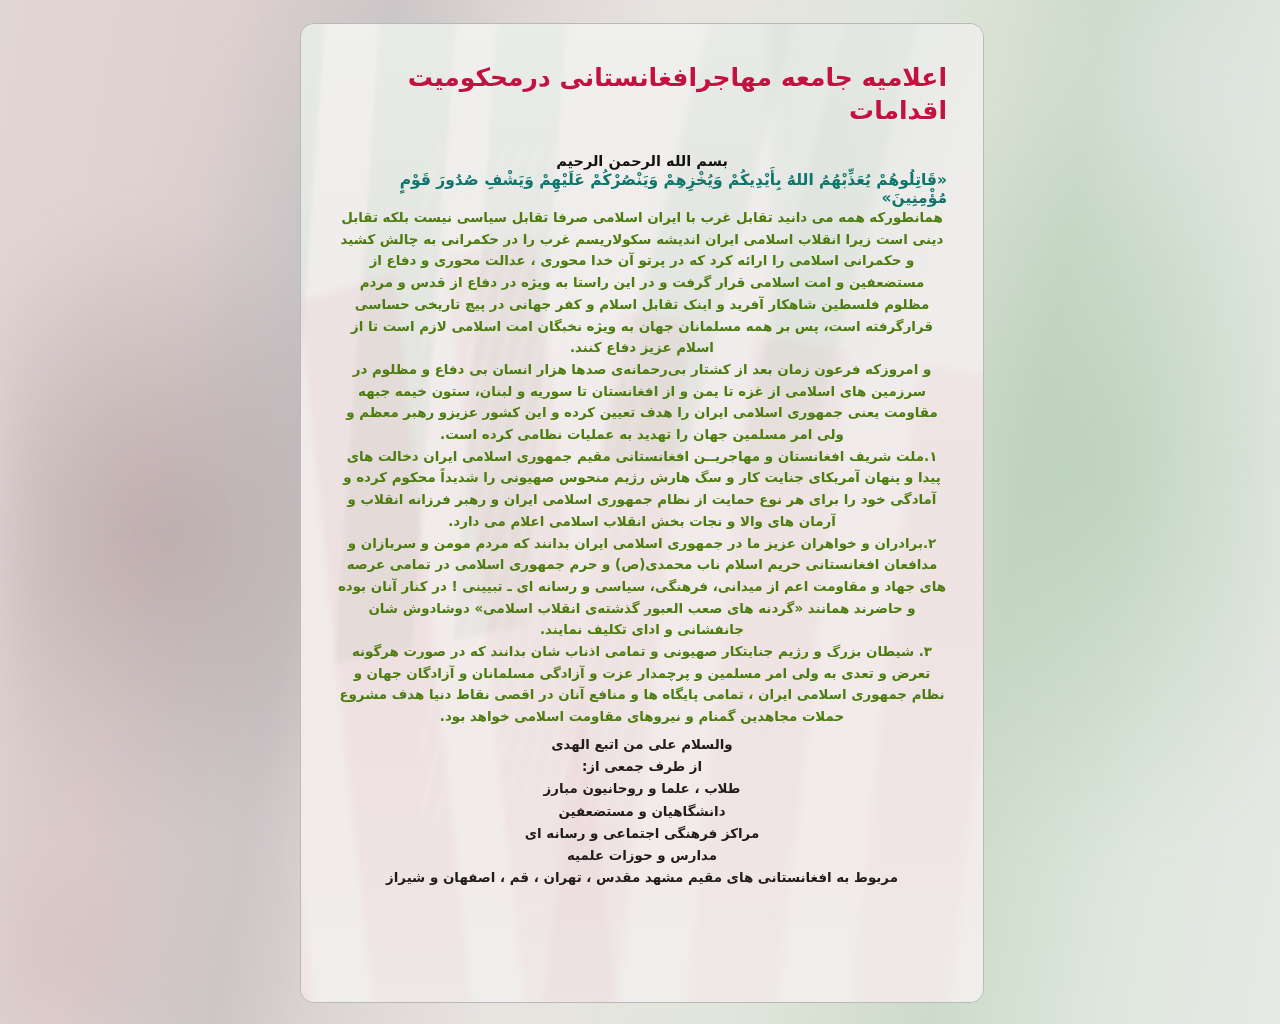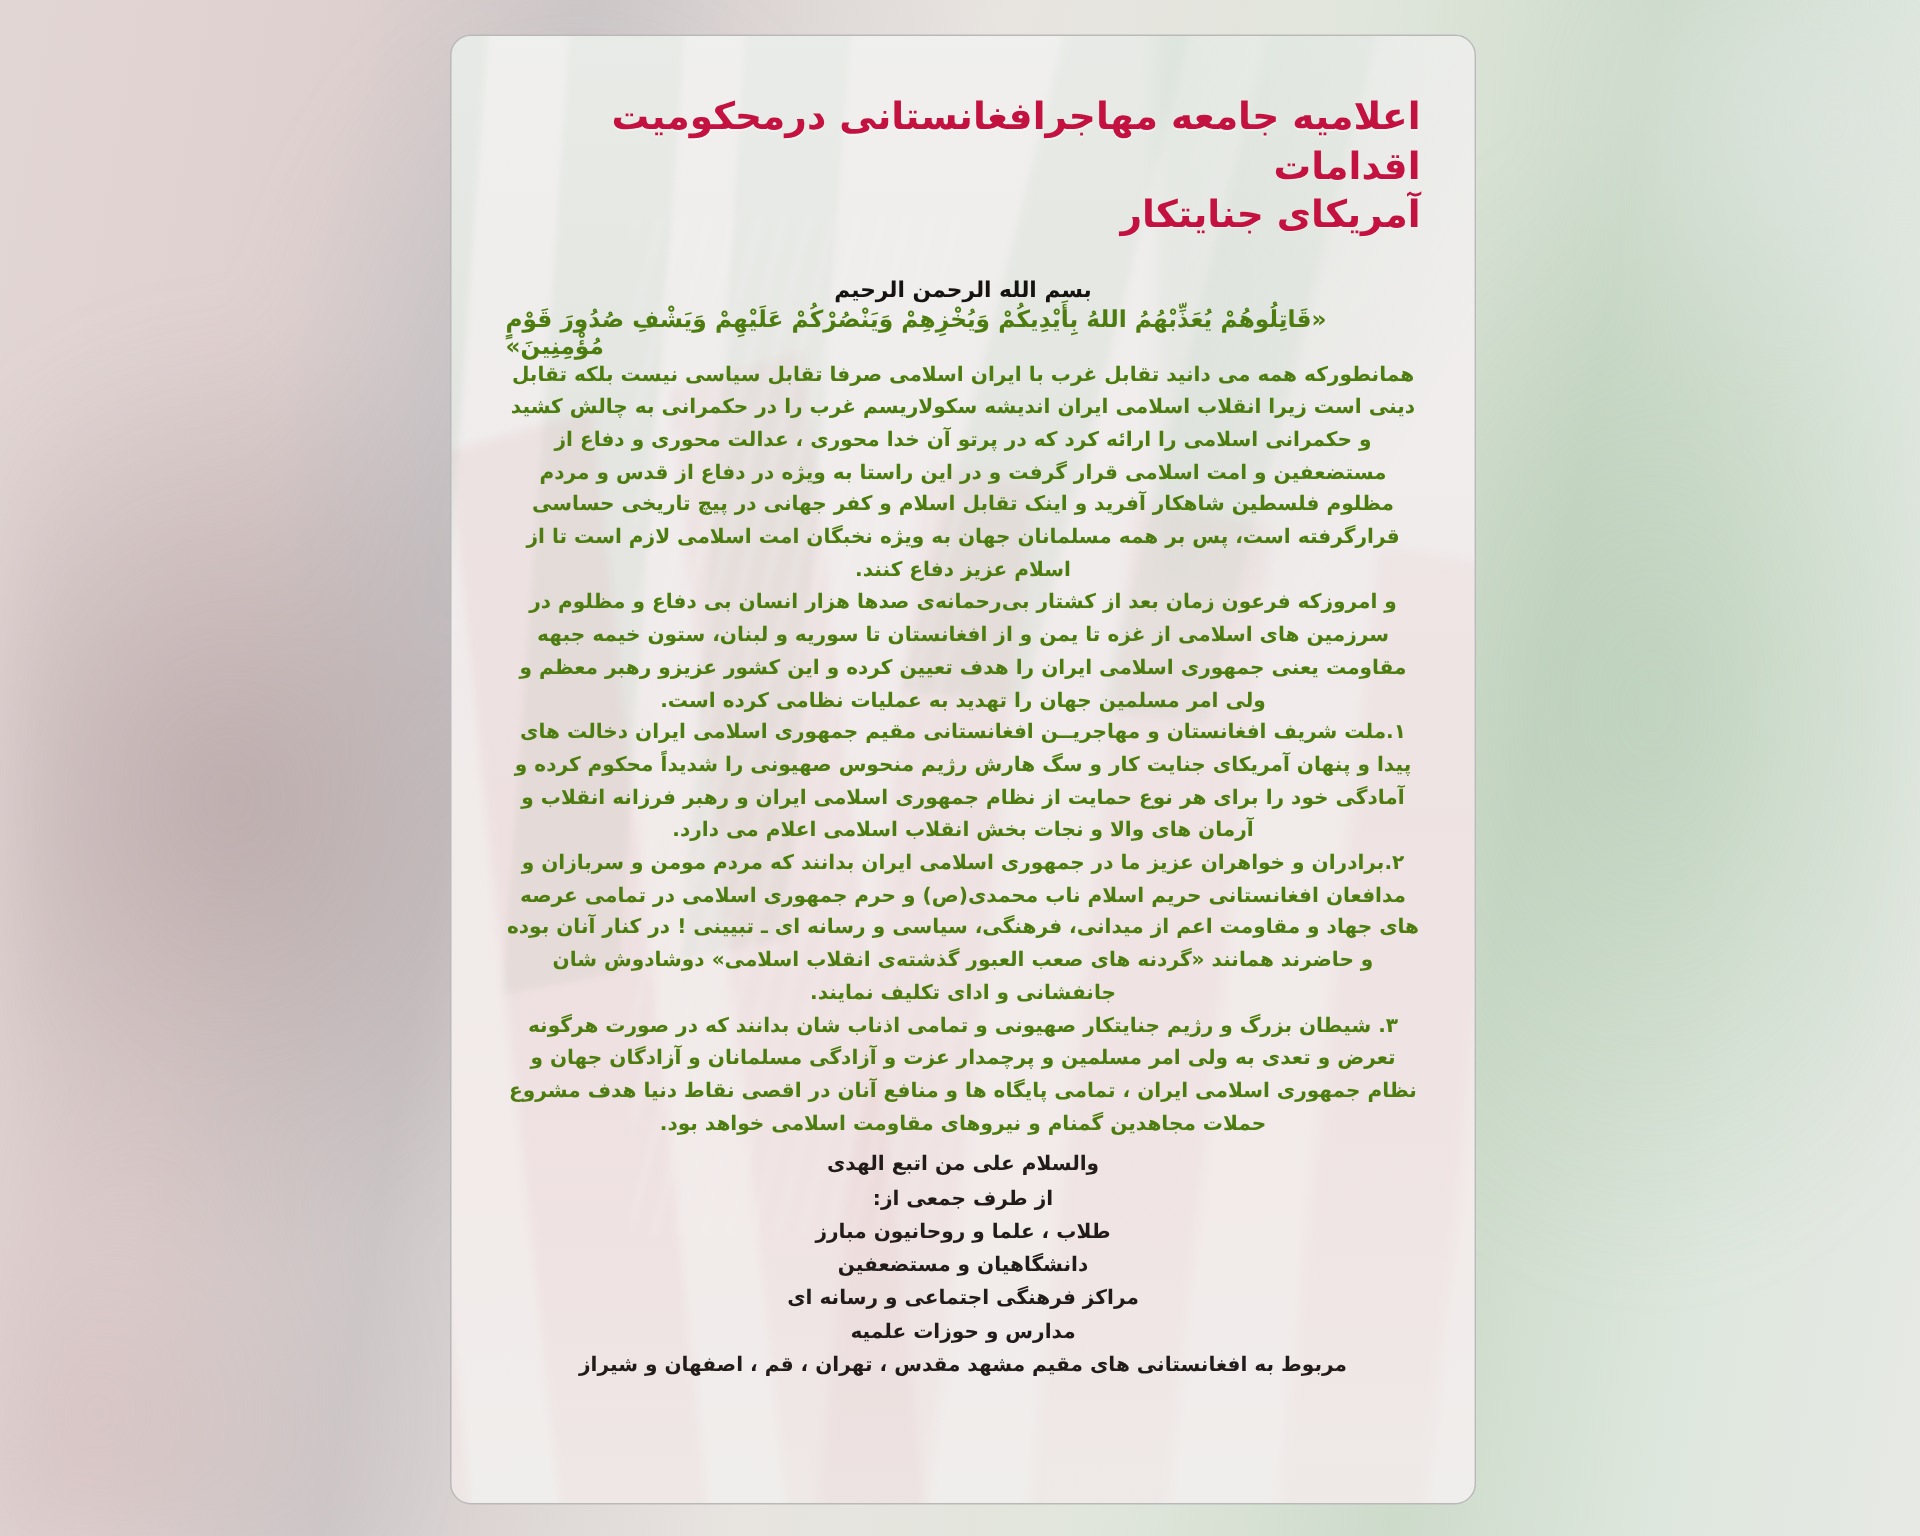--- a/index.html
+++ b/index.html
@@ -146,24 +146,24 @@
   }
 
   .bismillah{
     color:#16120f;
     font-weight:bold;
     font-size:14.5px;
     text-align:center;
     margin:26px 0 2px 0;
   }
   .verse{
-    color:#4d7c0f;
+    color:#0f766e;
     font-weight:bold;
     font-size:15.5px;
-    text-align:left;
+    text-align:right;
     margin:2px 0 0 0;
     letter-spacing:-.1px;
   }
 
   p.body{
     color:#4d7c0f;
     font-size:13.4px;
     font-weight:bold;
     line-height:1.62;
     text-align:center;
@@ -198,21 +198,20 @@
     <div class="red"></div>
     <div class="red2"></div>
     <div class="emblem"></div>
     <div class="wash"></div>
   </div>
 
   <div class="content">
 
     <h1 class="title">
       <span>اعلامیه جامعه مهاجرافغانستانی درمحکومیت اقدامات</span><br>
-      <span>آمریکای جنایتکار</span>
     </h1>
 
     <div class="bismillah">بسم الله الرحمن الرحیم</div>
     <div class="verse">«قَاتِلُوهُمْ یُعَذِّبْهُمُ اللهُ بِأَیْدِیکُمْ وَیُخْزِهِمْ وَیَنْصُرْکُمْ عَلَیْهِمْ وَیَشْفِ صُدُورَ قَوْمٍ مُؤْمِنِینَ»</div>
 
     <p class="body first-block">همانطورکه همه می دانید تقابل غرب با ایران اسلامی صرفا تقابل سیاسی نیست بلکه تقابل دینی است زیرا انقلاب اسلامی ایران اندیشه سکولاریسم غرب را در حکمرانی به چالش کشید و حکمرانی اسلامی را ارائه کرد که در پرتو آن خدا محوری ، عدالت محوری و دفاع از مستضعفین و امت اسلامی قرار گرفت و در این راستا به ویژه در دفاع از قدس و مردم مظلوم فلسطین شاهکار آفرید و اینک تقابل اسلام و کفر جهانی در پیچ تاریخی حساسی قرارگرفته است، پس بر همه مسلمانان جهان به ویژه نخبگان امت اسلامی لازم است تا از اسلام عزیز دفاع کنند.</p>
     <p class="body para-gap-xs">و امروزکه فرعون زمان بعد از کشتار بی‌رحمانه‌ی صدها هزار انسان بی دفاع و مظلوم در سرزمین های اسلامی از غزه تا یمن و از افغانستان تا سوریه و لبنان، ستون خیمه جبهه مقاومت یعنی جمهوری اسلامی ایران را هدف تعیین کرده و این کشور عزیزو رهبر معظم و ولی امر مسلمین جهان را تهدید به عملیات نظامی کرده است.</p>
 
     <p class="body para-gap-lg">۱.ملت شریف افغانستان و مهاجریــن افغانستانی مقیم جمهوری اسلامی ایران دخالت های پیدا و پنهان آمریکای جنایت کار و سگ هارش رژیم منحوس صهیونی را شدیداً محکوم کرده و آمادگی خود را برای هر نوع حمایت از نظام جمهوری اسلامی ایران و رهبر فرزانه انقلاب و آرمان های والا و نجات بخش انقلاب اسلامی اعلام می دارد.</p>
     <p class="body para-gap-lg">۲.برادران و خواهران عزیز ما در جمهوری اسلامی ایران بدانند که مردم مومن و سربازان و مدافعان افغانستانی  حریم اسلام ناب محمدی(ص) و حرم جمهوری اسلامی در تمامی عرصه های جهاد و مقاومت اعم از میدانی، فرهنگی، سیاسی و رسانه ای ـ تبیینی ! در کنار آنان بوده و حاضرند همانند «گردنه های صعب العبور گذشته‌ی انقلاب اسلامی» دوشادوش شان جانفشانی و ادای تکلیف نمایند.</p>

